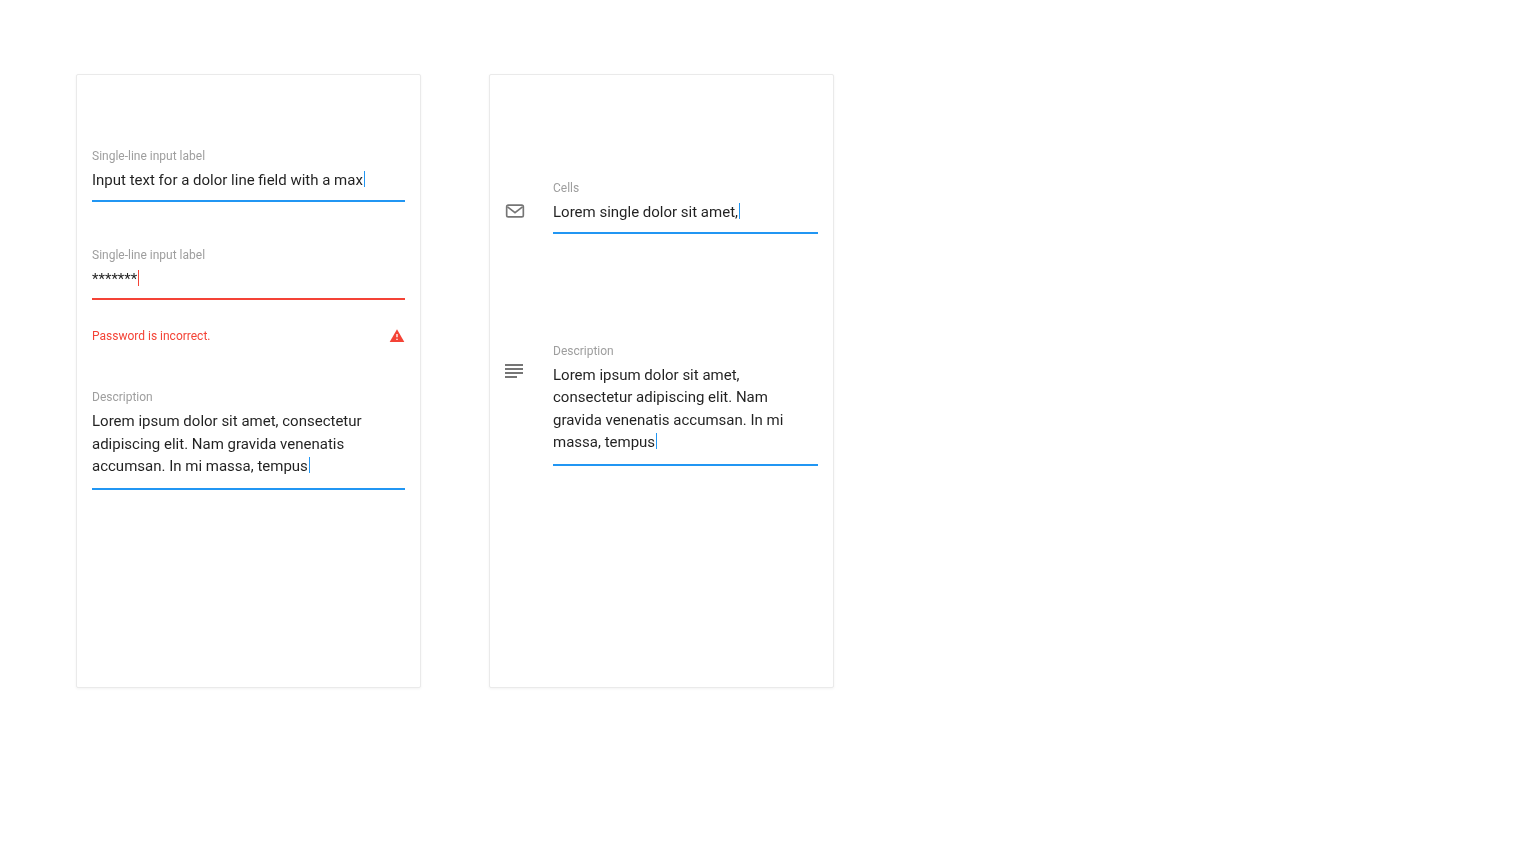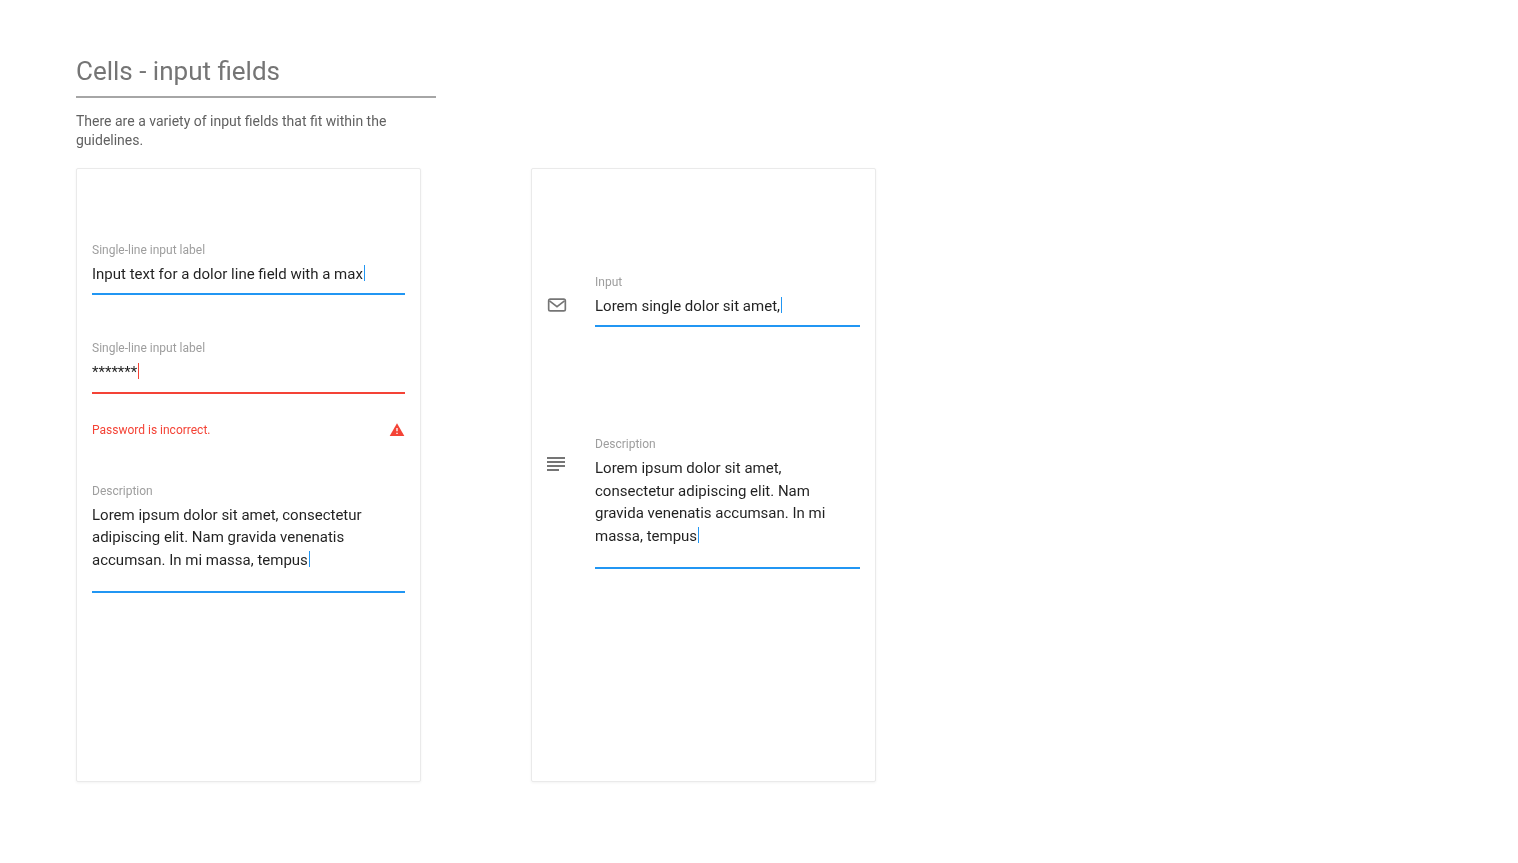--- a/index.html
+++ b/index.html
@@ -41,21 +41,21 @@
   .page-desc {
     font-size: 14px;
     color: #616161;
     line-height: 1.35;
     max-width: 330px;
     margin: 0 0 16px 0;
   }
 
   .cards-row {
     display: flex;
-    gap: 110px;
+    gap: 68px;
     margin-top: 18px;
   }
 
   .card {
     width: 345px;
     height: 614px;
     background: #ffffff;
     border: 1px solid #eaeaea;
     border-radius: 2px;
     box-shadow: 0 1px 3px rgba(0,0,0,0.05);
@@ -134,31 +134,26 @@
     display: block;
   }
 
   .field-grow {
     flex: 1;
     padding-right: 0;
   }
 
   .card .field:last-child { margin-bottom: 0; }
 
-  .multi .input-line { padding-bottom: 20px; }
+  .multi .input-line { padding-bottom: 10px; }
 </style>
 </head>
 <body>
 
 <div class="page">
-  <div class="hdr">
-    <h1 class="page-title">Cells - input fields</h1>
-    <div class="title-under"></div>
-    <p class="page-desc">There are a variety of input fields that fit within the guidelines.</p>
-  </div>
 
   <div class="cards-row">
 
     <div class="card">
 
       <div class="field">
         <div class="label">Single-line input label</div>
         <div class="input-line">
           <span>Input text for a dolor line field with a max</span><span class="cursor"></span>
         </div>
@@ -195,21 +190,21 @@
     <div class="card card2" style="padding-top:106px;">
 
       <div class="with-icon">
         <div class="leading-icon">
           <svg width="20" height="16" viewBox="0 0 24 18">
             <rect x="2" y="2" width="20" height="14" rx="2" ry="2" fill="none" stroke="#757575" stroke-width="2"></rect>
             <path d="M3 4l9 7 9-7" fill="none" stroke="#757575" stroke-width="2"></path>
           </svg>
         </div>
         <div class="field field-grow" style="margin-bottom:0;">
-          <div class="label">Input</div>
+          <div class="label">Cells</div>
           <div class="input-line">
             <span>Lorem single dolor sit amet,</span><span class="cursor"></span>
           </div>
           <div class="underline ul-blue"></div>
         </div>
       </div>
 
       <div class="with-icon">
         <div class="leading-icon" style="padding-top:20px;">
           <svg width="18" height="16" viewBox="0 0 18 16">

